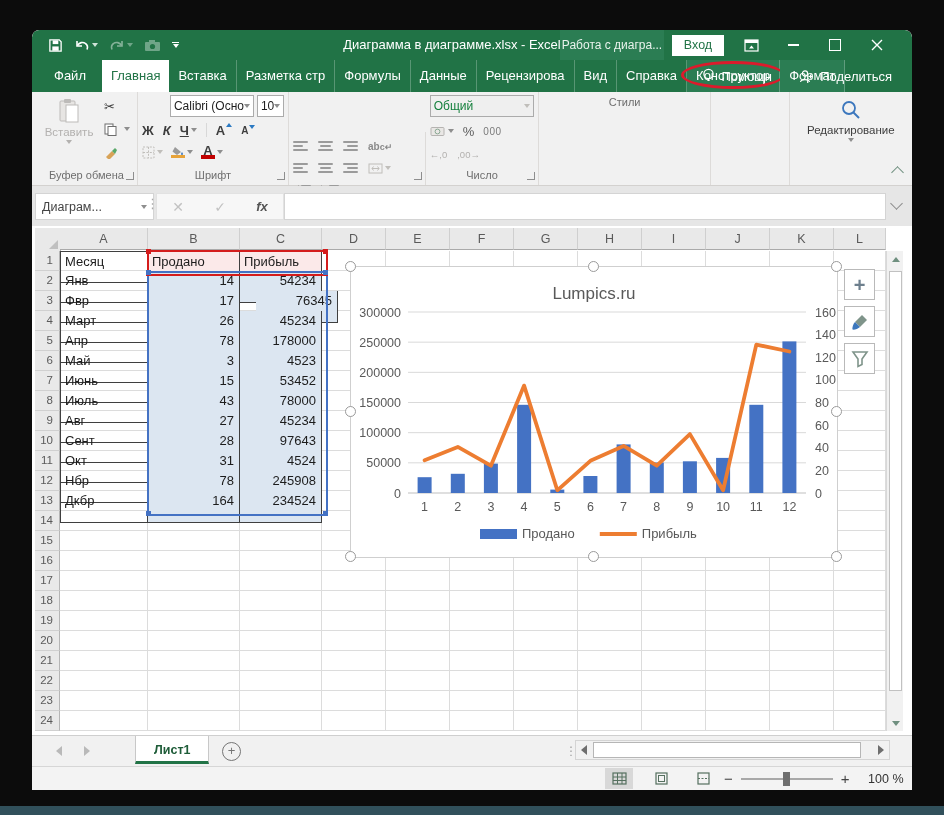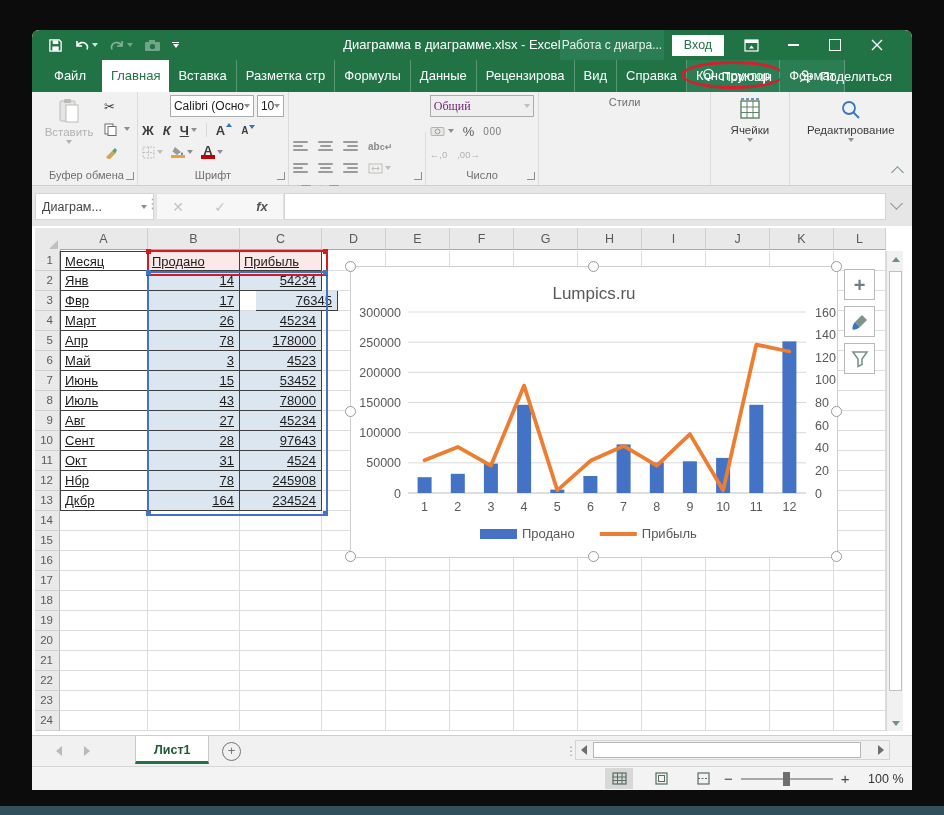--- a/index.html
+++ b/index.html
@@ -48,21 +48,21 @@
   .lnch{position:absolute;right:3px;bottom:5px;width:7px;height:7px;border-right:1.4px solid #8e8e8e;
     border-bottom:1.4px solid #8e8e8e;}
   .bigbtn{width:58px;display:flex;flex-direction:column;align-items:center;gap:2px;padding-top:3px;}
   .bigbtn .bl{font-size:11.5px;}
   .dis{color:#b3b1af;}
   .en{color:#3d3d3d;}
   .row3{display:flex;flex-direction:column;justify-content:flex-start;gap:5px;padding-top:2px;}
   .irow{display:flex;align-items:center;gap:7px;height:18px;}
   .combo{background:#fff;border:1px solid #ababab;height:20px;display:flex;align-items:center;font-size:12px;
     padding:0 3px;color:#1e1e1e;}
-  .combo.dis2{background:#efefef;color:#701a75;font-family:Liberation Serif, serif;}
+  .combo.dis2{background:#efefef;color:#15803d;}
   .combo .caret{border-top-color:#8e8e8e;margin-left:auto;}
   .bold-l{font-weight:bold;font-size:13px;}
   .ital-l{font-style:italic;font-weight:bold;font-size:13px;}
   .und-l{text-decoration:underline;font-weight:bold;font-size:13px;}
   .letterA{font-size:13px;font-weight:bold;color:#3d3d3d;}
   .tri-up{width:0;height:0;border-left:3px solid transparent;border-right:3px solid transparent;border-bottom:4px solid #2b79c2;}
   .tri-dn{width:0;height:0;border-left:3px solid transparent;border-right:3px solid transparent;border-top:4px solid #2b79c2;}
   .clrbar{width:14px;height:3.5px;margin-top:-1px;}
   .al-ic{display:flex;flex-direction:column;gap:2.5px;width:15px;}
   .al-ic i{display:block;height:1.8px;background:#9b9b9b;border-radius:1px;}
@@ -98,22 +98,22 @@
     border-bottom:9px solid #c0c0c0;}
   #col-headers{position:absolute;left:28px;top:2px;height:23px;}
   .colh{position:absolute;top:0;height:22px;line-height:22px;text-align:center;font-size:12.5px;color:#5a5a5a;
     background:#e9e9e9;border-right:1px solid #cfcfcf;border-bottom:1px solid #aaa;box-sizing:border-box;}
   #row-headers{position:absolute;left:3px;top:25px;width:25px;}
   .rowh{width:25px;height:20px;line-height:19px;text-align:right;padding-right:6px;box-sizing:border-box;
     font-size:11.5px;color:#5a5a5a;background:#e9e9e9;border-bottom:1px solid #d0d0d0;border-right:1px solid #b5b5b5;}
   #grid{position:absolute;left:28px;top:25px;width:826px;height:480px;background:#fff;
     background-image:repeating-linear-gradient(to bottom, transparent 0 19px, #dcdcdc 19px 20px);}
   .vline{position:absolute;top:0;width:1px;height:480px;background:#dcdcdc;}
-  .cell{position:absolute;height:20px;line-height:19px;font-size:13px;color:#1c1c1c;box-sizing:border-box;
-    border-right:1px solid #3f3f3f;border-bottom:1px solid #3f3f3f;padding:0 4px;white-space:nowrap;overflow:hidden;text-decoration:underline;}
+  .cell{position:absolute;height:32px;line-height:19px;font-size:13px;color:#1c1c1c;box-sizing:border-box;
+    border-right:1px solid #3f3f3f;border-bottom:1px solid #3f3f3f;padding:0 4px;white-space:nowrap;overflow:hidden;}
   .cell.c0{border-left:1px solid #3f3f3f;}
   .cell.r0{border-top:1px solid #3f3f3f;}
   .cell.num{text-align:right;padding-right:5px;}
   .cell.hd-sel{background:#fbe9e9;}
   .cell.bl-sel{background:#dce6f1;}
   .sel-red{position:absolute;border:2px solid #d41c1c;pointer-events:none;z-index:5;}
   .sel-blue{position:absolute;border:2px solid #4472c4;pointer-events:none;z-index:5;}
   .hnd-sq{position:absolute;width:5px;height:5px;z-index:6;}
   
   .chart-box{position:absolute;left:318px;top:40px;width:486px;height:290px;background:#fff;
@@ -446,31 +446,20 @@
       </div>
       <div class="rg-label">Число</div>
       <span class="lnch"></span>
     </div>
 
     <div class="rgroup" style="width:168px;">
       <div class="rg-label">Стили</div>
     </div>
 
     <div class="rgroup" style="width:72px;">
-      <div class="rg-body" style="display:flex;justify-content:center;">
-        <div class="bigbtn">
-          <svg width="26" height="24" viewBox="0 0 26 24">
-              <rect x="4" y="3" width="18" height="17" fill="#fff" stroke="#5c8468" stroke-width="1.4"></rect>
-              <path d="M4 9 h18 M4 14.5 h18 M10 3 v17 M16 3 v17" stroke="#5c8468"></path>
-              <path d="M4 1 h18" stroke="#3c77bd" stroke-width="1.6" stroke-dasharray="3 2"></path>
-            </svg>
-          <span class="bl en">Ячейки</span>
-          <span class="caret" style="border-top-color:#8e8e8e;"></span>
-        </div>
-      </div>
       <div class="rg-label"></div>
     </div>
 
     <div class="rgroup" style="width:118px;border-right:none;">
       <div class="rg-body" style="display:flex;justify-content:center;">
         <div class="bigbtn" style="width:110px;">
           <svg width="24" height="24" viewBox="0 0 24 24">
               <circle cx="10" cy="10" r="6" fill="none" stroke="#3c77bd" stroke-width="1.8"></circle>
               <path d="M14.5 14.5 L20 20" stroke="#3c77bd" stroke-width="2"></path>
             </svg>

